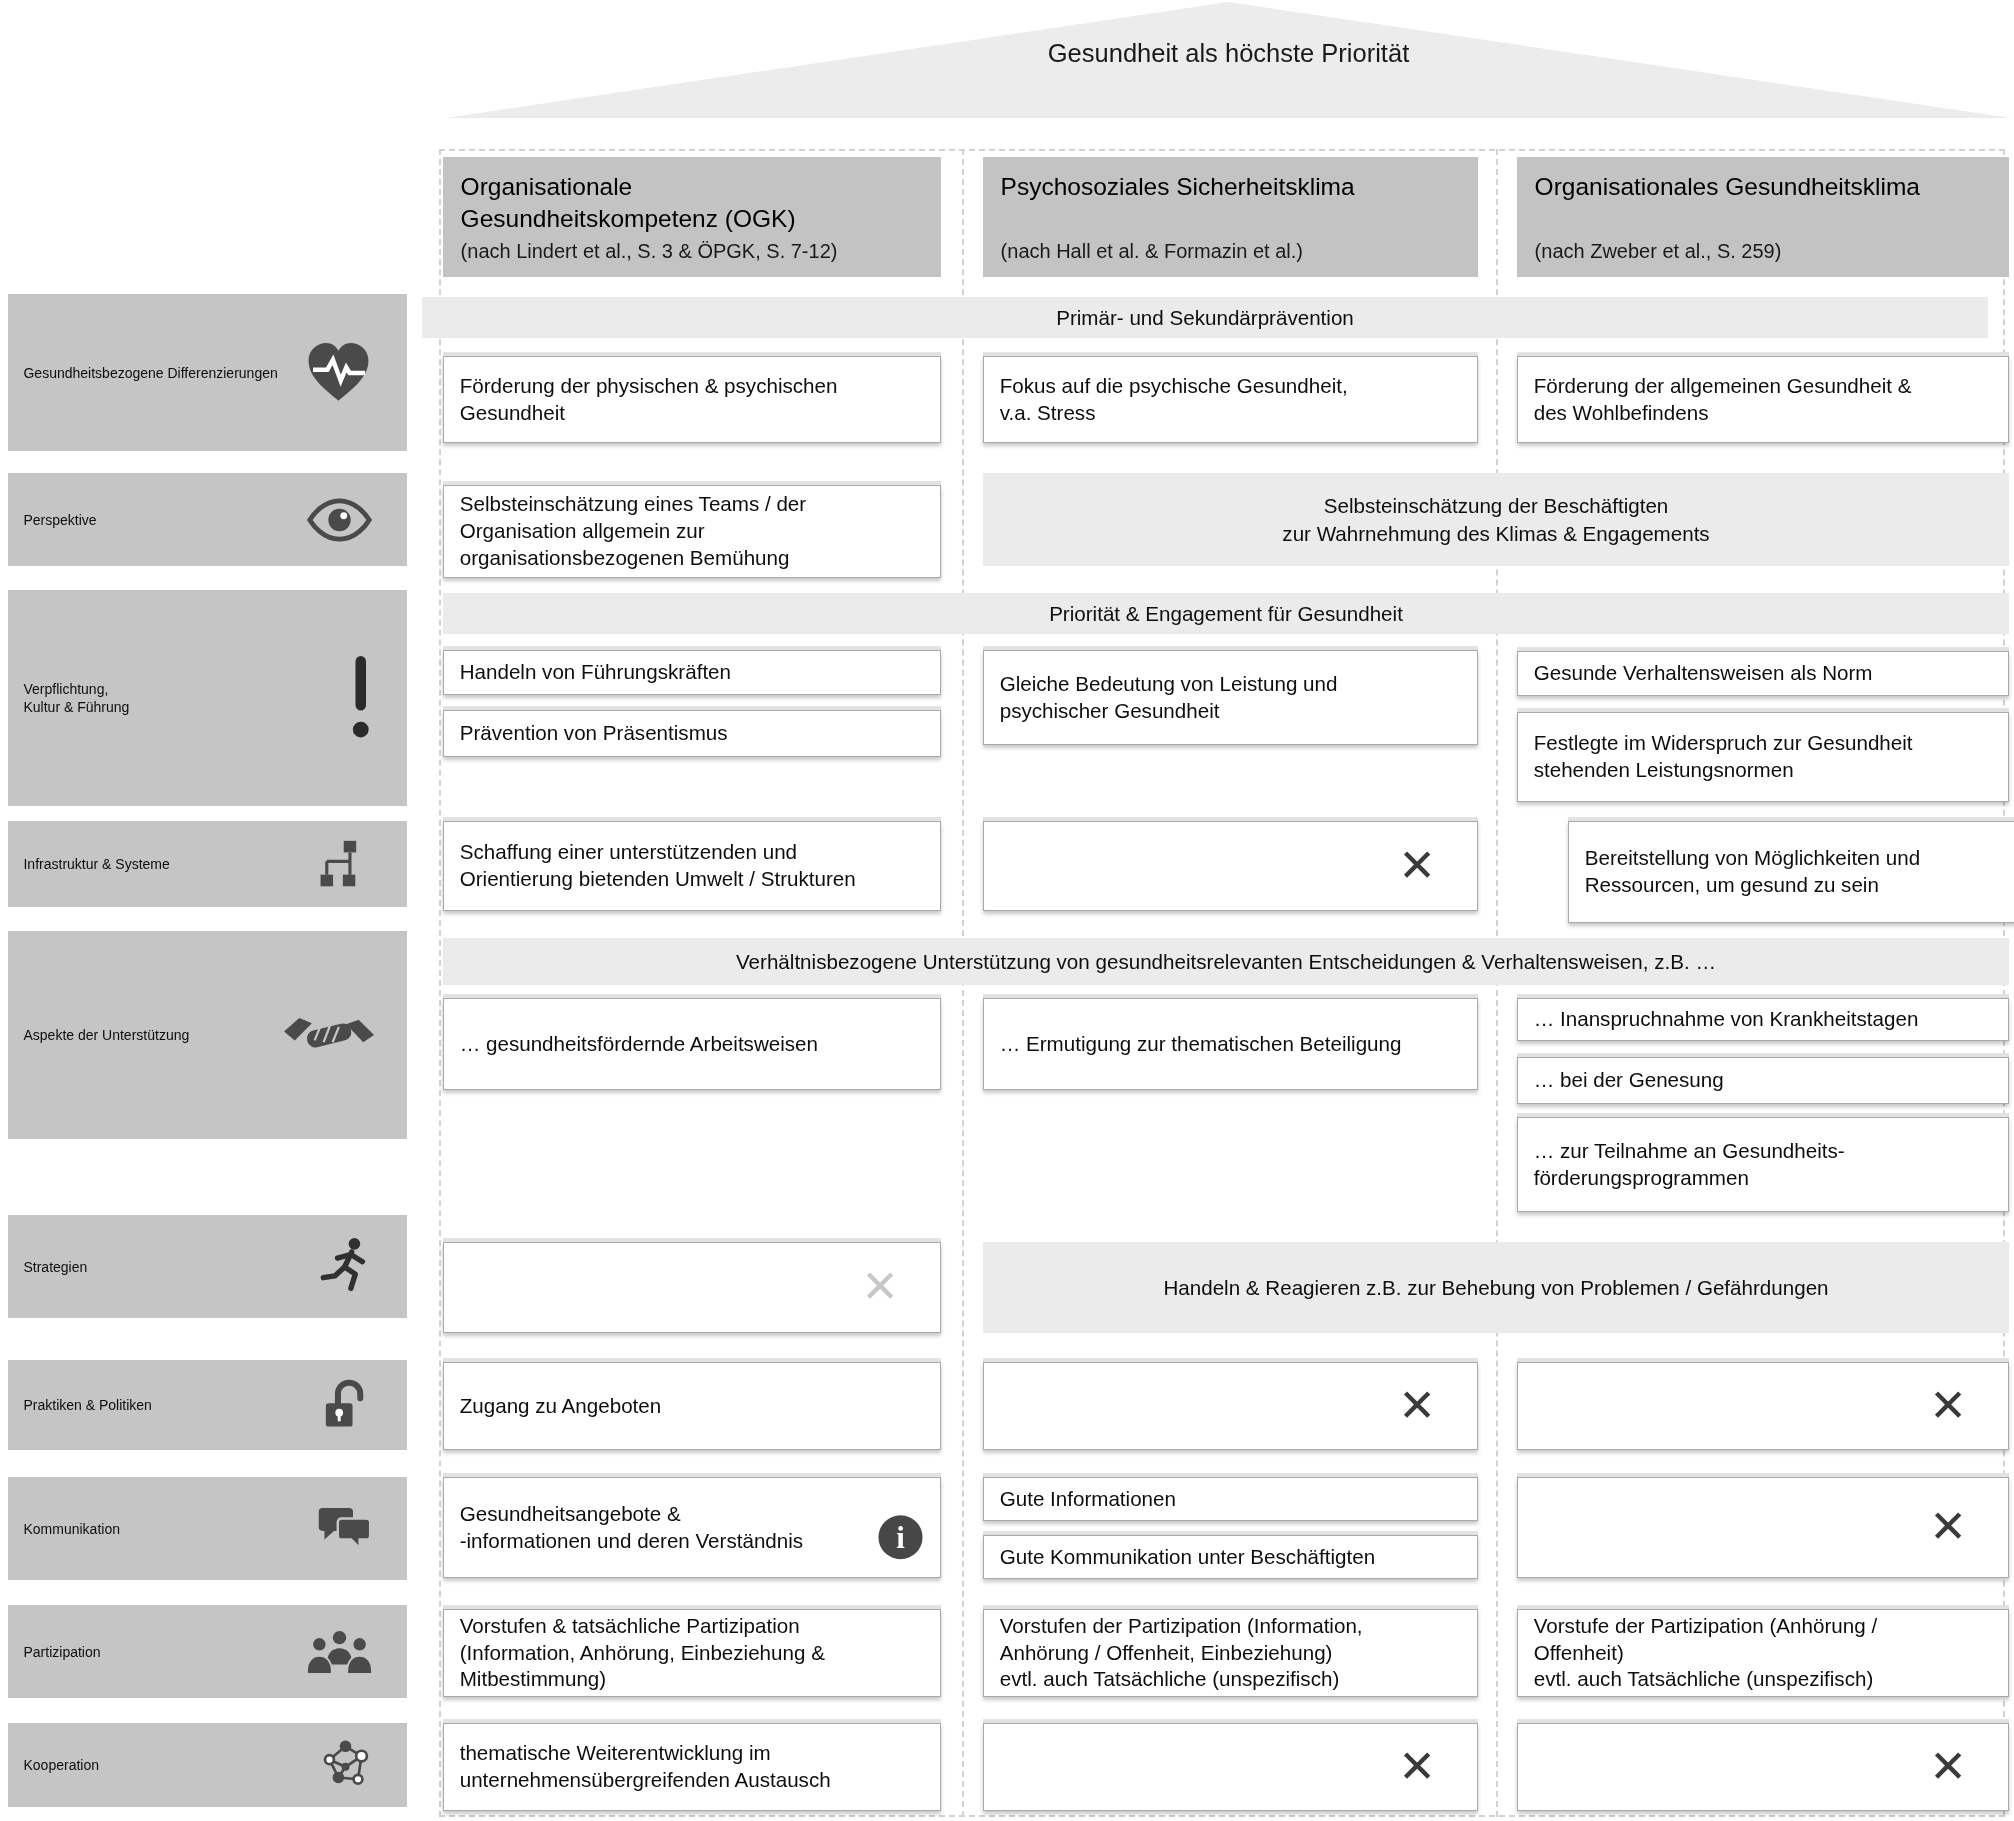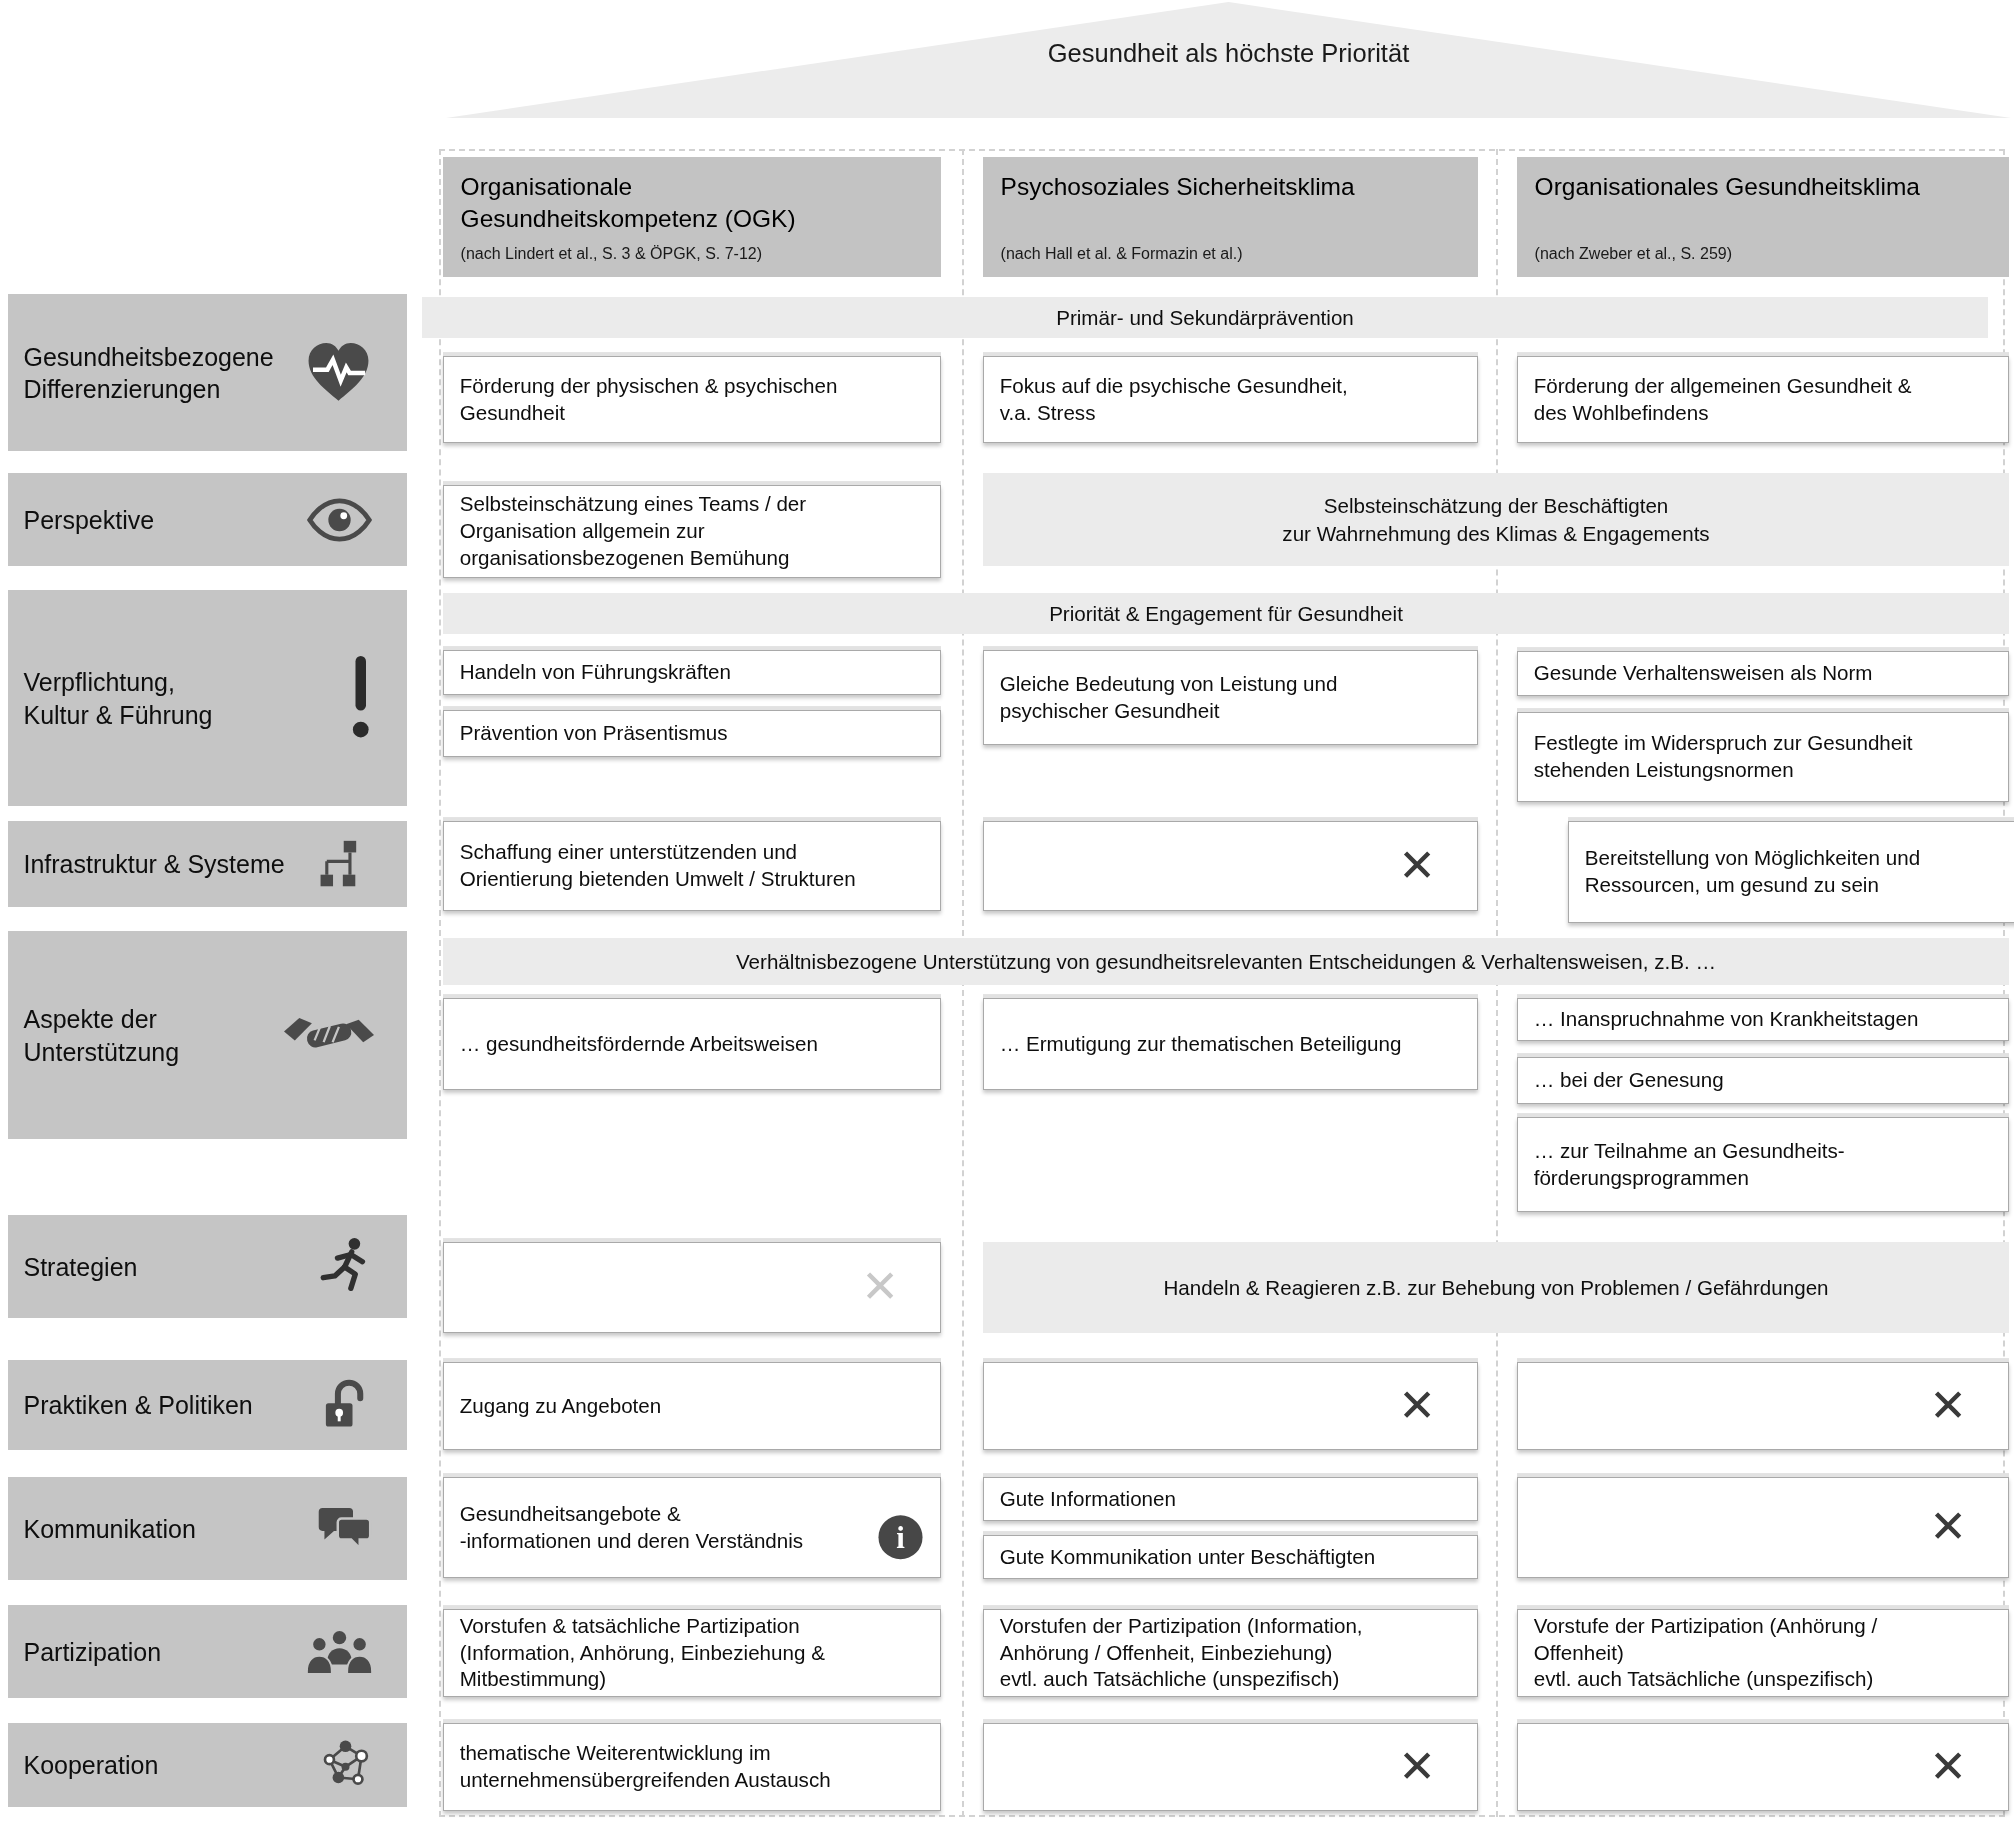--- a/index.html
+++ b/index.html
@@ -14,26 +14,26 @@
 
   
   .dash-frame{position:absolute;left:439px;top:149px;width:1566px;height:1668px;
         border:2px dashed #d2d2d2;box-sizing:border-box;z-index:0;}
   .dash-v{position:absolute;top:149px;height:1668px;width:0;border-left:2px dashed #d2d2d2;z-index:0;}
 
   
   .hdr{position:absolute;background:#c3c3c3;box-sizing:border-box;padding:13.7px 17.6px;
        display:flex;flex-direction:column;justify-content:space-between;z-index:2;}
   .hdr-title{font-size:24.5px;line-height:1.32;white-space:pre-line;color:#000;}
-  .hdr-src{font-size:16px;color:#1a1a1a;}
+  .hdr-src{font-size:20px;color:#1a1a1a;}
 
   
   .srow{position:absolute;left:7.8px;width:399px;background:#c5c5c5;z-index:2;}
   .srow .label{position:absolute;left:15.7px;width:294px;top:50%;transform:translateY(-50%);
-       font-size:25px;line-height:1.3;white-space:pre-line;color:#0e0e0e;}
+       font-size:14px;line-height:1.3;white-space:pre-line;color:#0e0e0e;}
   .srow .icon{position:absolute;right:33px;top:50%;transform:translateY(-50%);
        display:flex;align-items:center;justify-content:center;}
   .srow .icon svg{display:block;}
 
   
   .band{position:absolute;background:#ebebeb;box-sizing:border-box;display:flex;
         align-items:center;justify-content:center;text-align:center;font-size:20.6px;
         line-height:1.35;white-space:pre-line;z-index:2;color:#0e0e0e;}
 
   

